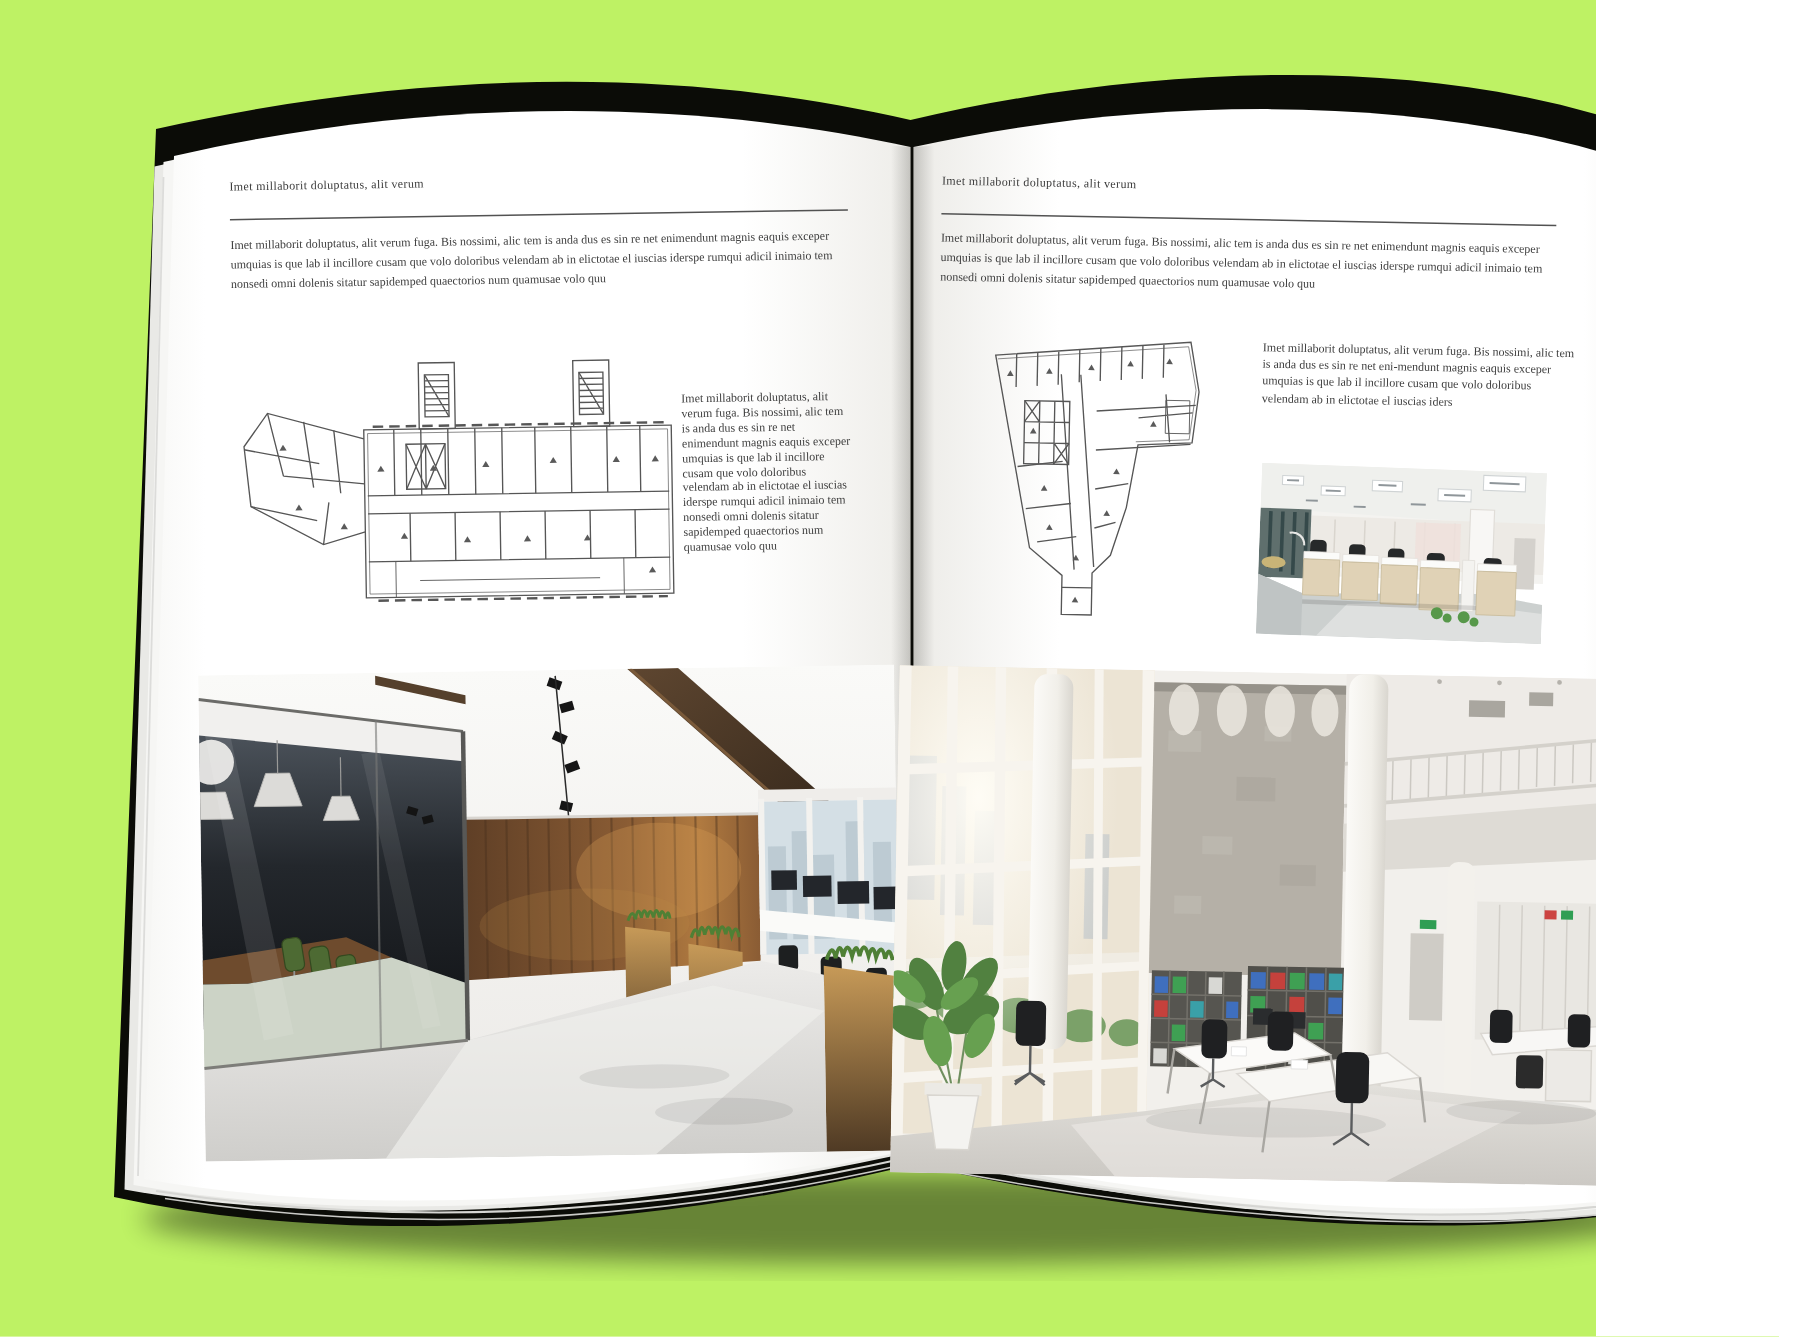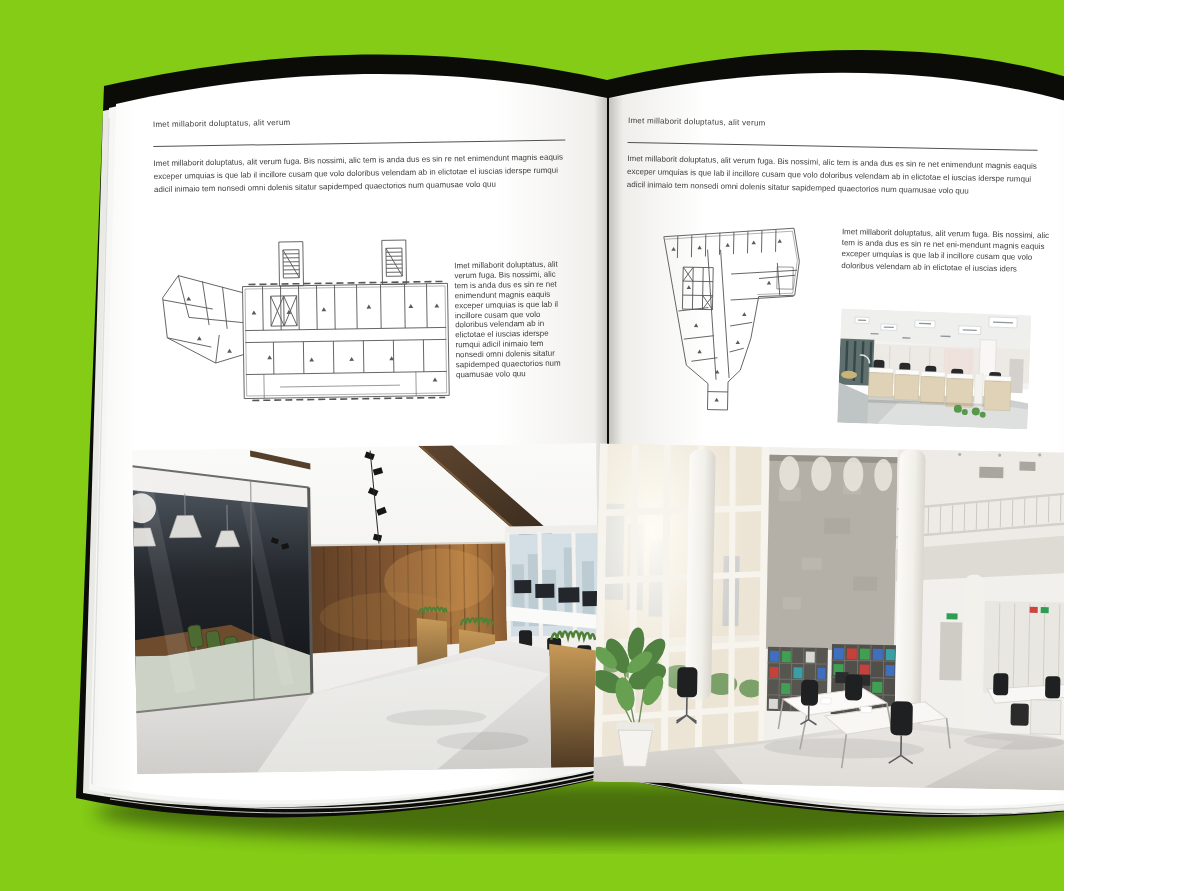--- a/index.html
+++ b/index.html
@@ -1,19 +1,19 @@
 <!DOCTYPE html>
 <html><head>
 <meta charset="utf-8">
 <style>
   html,body{margin:0;padding:0;}
   .stage{
     position:relative;width:1064px;height:891px;overflow:hidden;
-    background:#84cc16;
-    font-family:Liberation Sans, sans-serif;
+    background:#bef264;
+    font-family:Liberation Serif, serif;
   }
   .book-svg{position:absolute;left:0;top:0;}
   .page-content{position:absolute;}
   .page-content .el{position:absolute;}
   .kicker{font-size:8px;color:#3b3b3b;letter-spacing:.25px;white-space:nowrap;}
   .rule{height:1px;background:#525252;}
   .body-text{font-size:8px;line-height:1.6;color:#404040;}
   .caption{font-size:8px;color:#404040;}
   .caption.narrow{line-height:1.24;}
   .caption.wide{line-height:1.4;}

